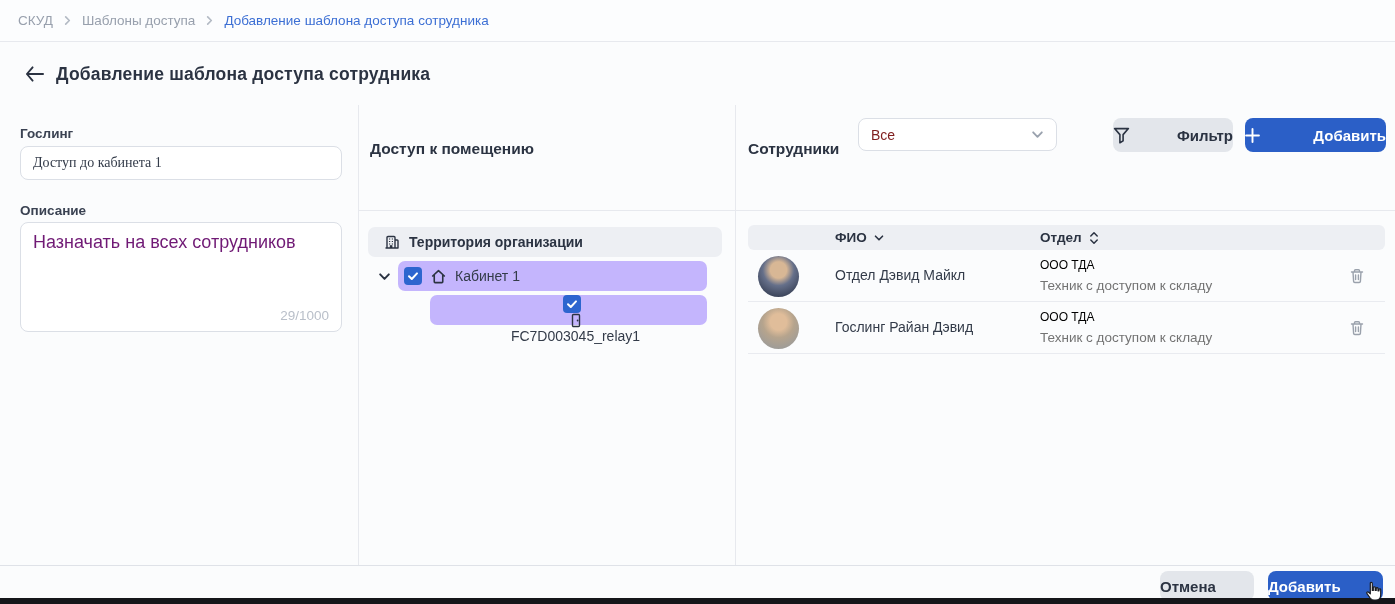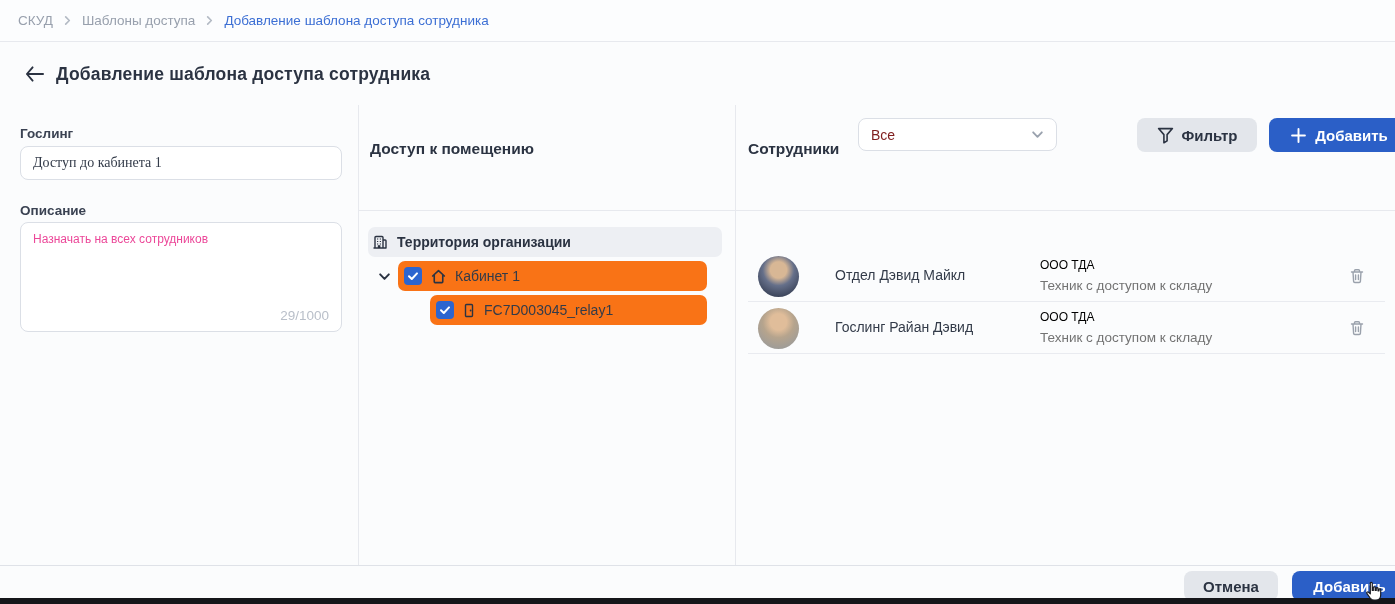--- a/index.html
+++ b/index.html
@@ -20,43 +20,43 @@
 
   
   .vdiv { position:absolute; top:105px; bottom:39px; width:1px; background:#e7e9ee; }
   .hdiv-mid { position:absolute; left:358px; top:210px; width:1037px; height:1px; background:#e7e9ee; }
   .footer-line { position:absolute; left:0; top:565px; width:1395px; height:1px; background:#dfe2e8; }
 
   
   .form-label { position:absolute; font-size:13.5px; font-weight:600; color:#3a4252; }
   .text-input { position:absolute; border:1px solid #dbdfe6; border-radius:8px; background:#fff; font-family:Liberation Serif, serif; font-size:14px; color:#333b49; padding:0 12px; outline:none; }
   .textarea-box { position:absolute; border:1px solid #dbdfe6; border-radius:8px; background:#fff; }
-  .textarea-text { position:absolute; left:12px; top:9px; right:12px; font-size:12px; color:#ec4899; }
+  .textarea-text { position:absolute; left:12px; top:9px; right:12px; font-size:18px; color:#701a75; }
   .char-counter { position:absolute; right:12px; bottom:8px; font-size:13.5px; color:#b9bfc9; }
 
   
   .panel-title { position:absolute; font-size:15.5px; font-weight:700; color:#2b3342;margin-top:14px; }
   .search-box { position:absolute; left:553px; top:118px; width:169px; height:33px; border:1px solid #dbdfe6; border-radius:8px; background:#fff; display:flex; align-items:center; padding-left:10px; }
   .search-box input { border:none; outline:none; background:transparent; font-family:inherit; font-size:14px; color:#333b49; width:120px; margin-left:7px; }
   .search-box input::placeholder { color:#9aa2ae; }
 
-  .tree-root-row { position:absolute; left:368px; top:227px; width:354px; height:30px; background:#edeff3; border-radius:7px; display:flex; align-items:center; padding-left:4px; }
+  .tree-root-row { position:absolute; left:368px; top:227px; width:354px; height:30px; background:#edeff3; border-radius:7px; display:flex; align-items:center; padding-left:16px; }
   .tree-root-label { font-size:14px; font-weight:700; color:#2b3342; margin-left:9px; }
   .tree-chevron { position:absolute; left:378px; top:269px; width:14px; height:14px; display:flex; align-items:center; }
-  .tree-row { position:absolute; height:30px; background:#f97316; border-radius:7px; display:flex; align-items:center; padding-left:6px; }
+  .tree-row { position:absolute; height:30px; background:#c4b5fd; border-radius:7px; display:flex; align-items:center; padding-left:6px; }
   .tree-row-1 { left:398px; top:261px; width:309px; }
-  .tree-row-2 { left:430px; top:295px; width:277px; }
+  .tree-row-2 { left:430px; top:295px; width:277px;flex-direction:column; }
   .checkbox { width:18px; height:18px; border-radius:4px; background:#2d65cf; display:flex; align-items:center; justify-content:center; flex-shrink:0; }
   .tree-icon { margin-left:8px; display:flex; align-items:center; }
   .tree-label { font-size:14px; color:#333b49; margin-left:8px; }
 
   
   .select-box { position:absolute; left:858px; top:118px; width:199px; height:33px; border:1px solid #dbdfe6; border-radius:8px; background:#fff; display:flex; align-items:center; justify-content:space-between; padding:0 12px; }
   .select-value { font-size:14px; color:#7f1d1d; }
-  .btn { display:flex; align-items:center; justify-content:center; border-radius:8px; font-family:inherit; font-weight:700; border:none; cursor:pointer;margin-left:24px; }
+  .btn { display:flex; align-items:center; justify-content:space-between; border-radius:8px; font-family:inherit; font-weight:700; border:none; cursor:pointer; }
   .btn-filter { position:absolute; left:1113px; top:118px; width:120px; height:34px; background:#e3e6eb; color:#2b3342; font-size:15px; gap:8px; }
   .btn-add-top { position:absolute; left:1245px; top:118px; width:141px; height:34px; background:#2b5fc7; color:#fff; font-size:15px; gap:9px; }
   .btn-add-filter { position:absolute; left:857px; top:167px; width:162px; height:24px; background:#2b5fc7; color:#fff; font-size:13.5px; font-weight:400; border-radius:6px; gap:7px; }
 
   .table-header { position:absolute; left:748px; top:225px; width:637px; height:25px; background:#edeff3; border-radius:6px; display:flex; align-items:center; }
   .th { font-size:13.5px; font-weight:700; color:#2b3342; display:flex; align-items:center; gap:6px; }
   .th-fio { position:absolute; left:87px; }
   .th-dept { position:absolute; left:292px; }
 
   .emp-row { position:absolute; left:748px; width:637px; height:51px; }
@@ -181,20 +181,34 @@
   </button>
 
   <button class="btn btn-add-top">
     <svg width="15" height="15" viewBox="0 0 14 14">
         <path d="M7 1 V13 M1 7 H13" stroke="#fff" stroke-width="1.8" stroke-linecap="round"></path>
       </svg>
     <span>Добавить</span>
   </button>
 
 
+  <div class="table-header">
+    <span class="th th-fio">
+      <span>ФИО</span>
+      <svg width="12" height="12" viewBox="0 0 12 12">
+          <path d="M2.5 4.2 L6 7.8 L9.5 4.2" fill="none" stroke="#2b3342" stroke-width="1.6" stroke-linecap="round" stroke-linejoin="round"></path>
+        </svg>
+    </span>
+    <span class="th th-dept">
+      <span>Отдел</span>
+      <svg width="12" height="14" viewBox="0 0 12 14">
+          <path d="M2.8 5 L6 1.8 L9.2 5 M2.8 9 L6 12.2 L9.2 9" fill="none" stroke="#2b3342" stroke-width="1.5" stroke-linecap="round" stroke-linejoin="round"></path>
+        </svg>
+    </span>
+  </div>
 
   <div class="emp-row emp-row-1">
     <span class="avatar avatar-1"></span>
     <span class="emp-name">Отдел Дэвид Майкл</span>
     <span class="emp-company">ООО ТДА</span>
     <span class="emp-position">Техник с доступом к складу</span>
     <span class="trash-btn">
       <svg width="16" height="17" viewBox="0 0 16 17">
           <path d="M2.5 4 h11 M5.5 4 V2.8 a1 1 0 0 1 1 -1 h3 a1 1 0 0 1 1 1 V4 M4 4 l0.6 9.4 a1.2 1.2 0 0 0 1.2 1.1 h4.4 a1.2 1.2 0 0 0 1.2 -1.1 L12 4 M6.6 7 v4.5 M9.4 7 v4.5" fill="none" stroke="#9aa1ac" stroke-width="1.4" stroke-linecap="round" stroke-linejoin="round"></path>
         </svg>

